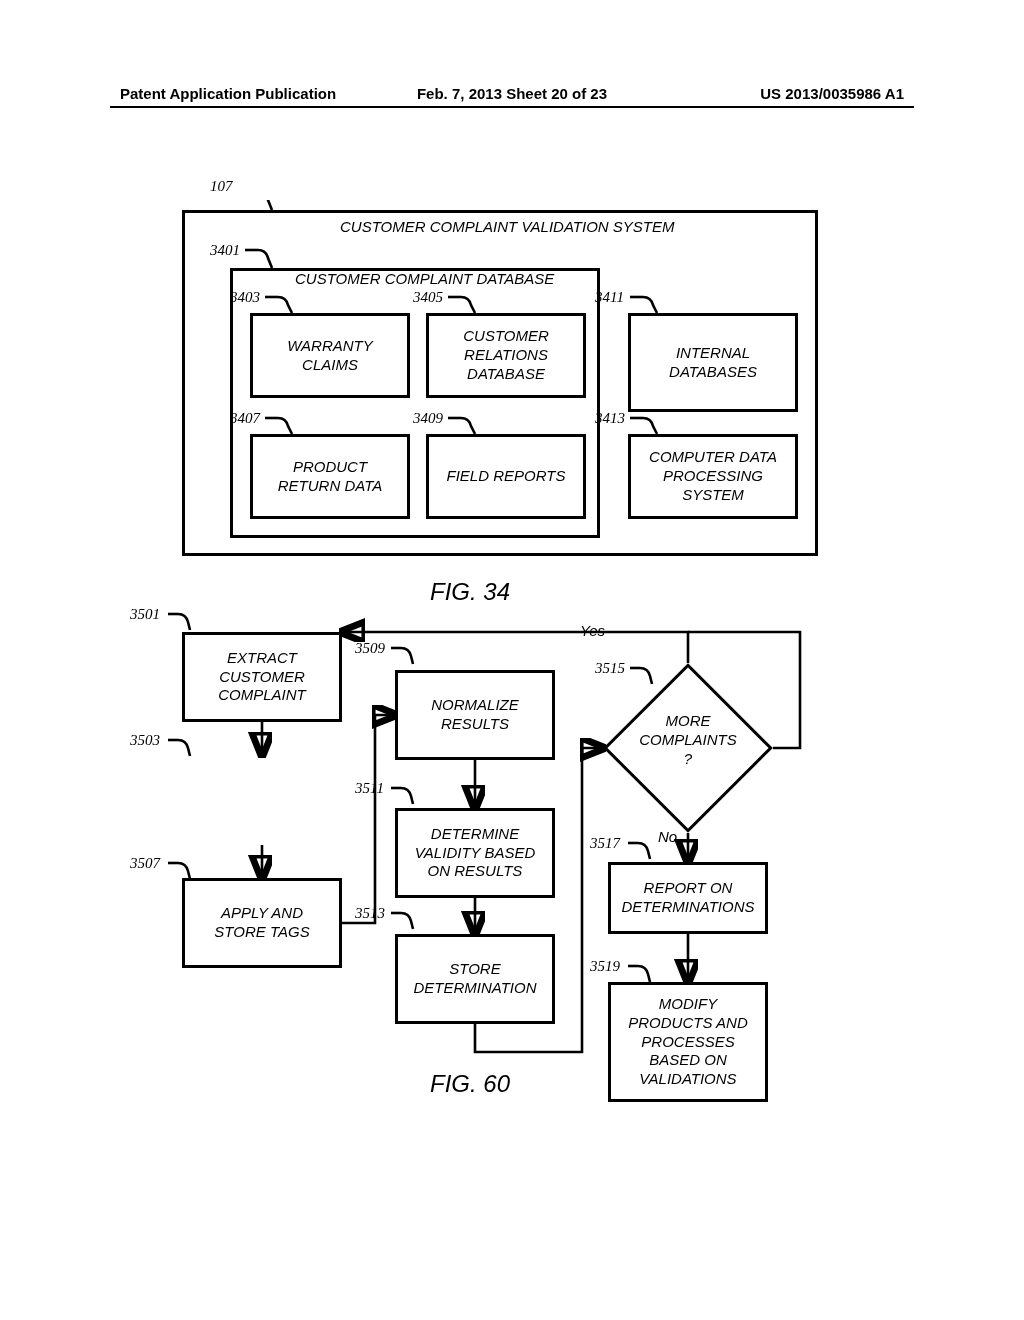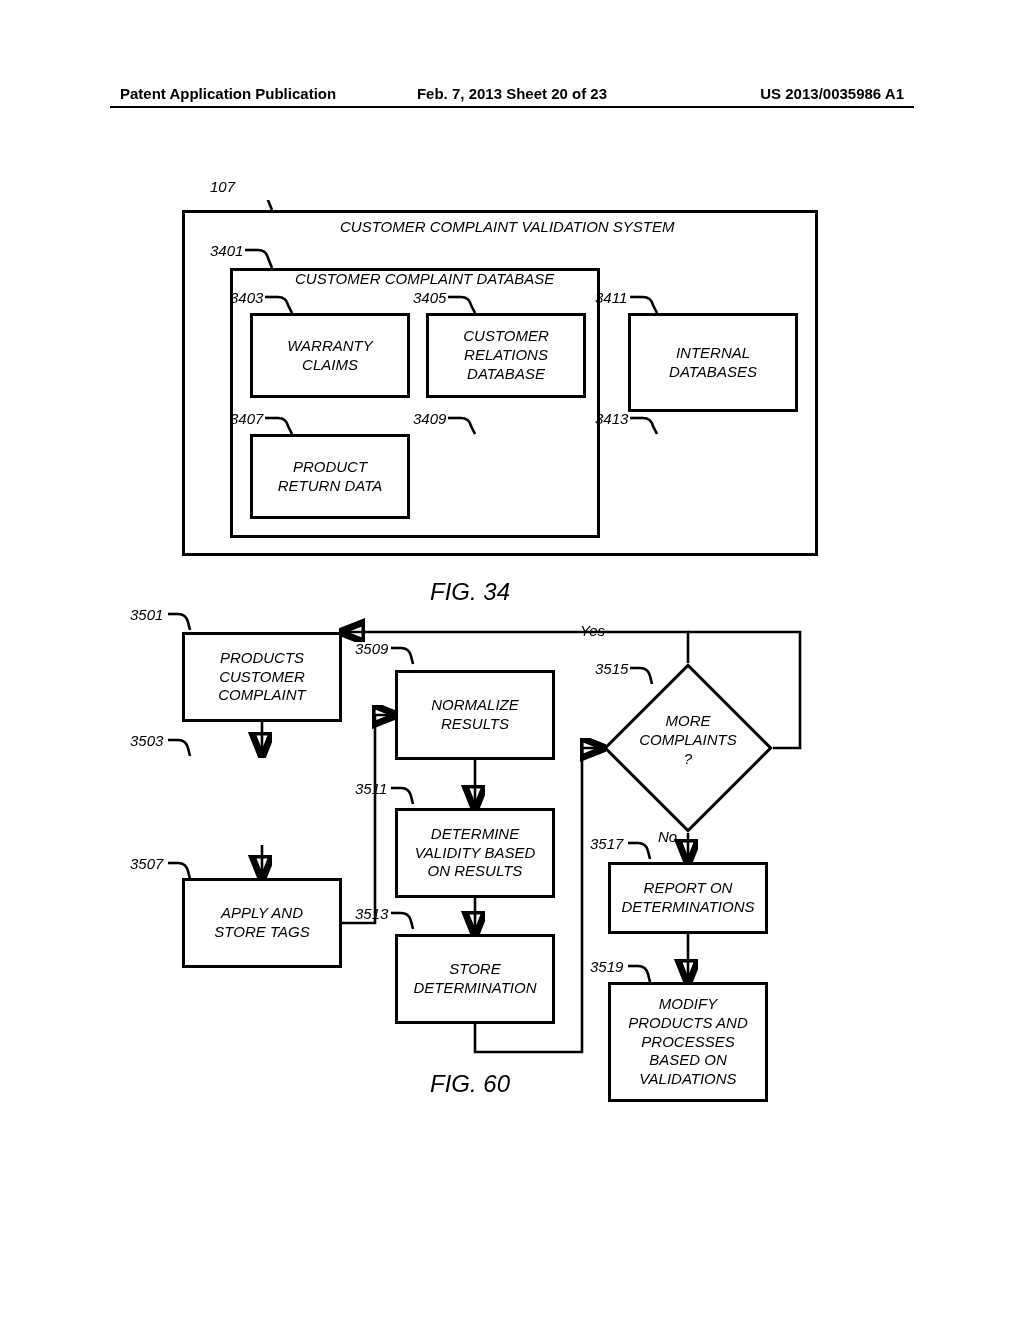--- a/index.html
+++ b/index.html
@@ -73,20 +73,21 @@
   .freelabel {
     position: absolute;
     font-style: italic;
     font-size: 15px;
     white-space: nowrap;
   }
   .ref {
     position: absolute;
     font-style: italic;
     font-size: 15px;
+    font-family: Liberation Serif, serif;
   }
   .fig-caption {
     position: absolute;
     font-style: italic;
     font-size: 24px;
   }
 
   
   .fig35 {
     position: absolute;
@@ -179,35 +180,39 @@
       <div class="ref" style="top:89px;left:243px">3405</div>
       <div class="box" style="top:113px;left:256px;width:160px;height:85px;white-space:pre-line">CUSTOMER
 RELATIONS
 DATABASE</div>
 
       <div class="ref" style="top:210px;left:60px">3407</div>
       <div class="box" style="top:234px;left:80px;width:160px;height:85px;white-space:pre-line">PRODUCT
 RETURN DATA</div>
 
       <div class="ref" style="top:210px;left:243px">3409</div>
+      <div class="box" style="top:234px;left:256px;width:160px;height:85px;white-space:pre-line">FIELD REPORTS</div>
 
       <div class="ref" style="top:89px;left:425px">3411</div>
       <div class="box" style="top:113px;left:458px;width:170px;height:99px;white-space:pre-line">INTERNAL
 DATABASES</div>
 
       <div class="ref" style="top:210px;left:425px">3413</div>
+      <div class="box" style="top:234px;left:458px;width:170px;height:85px;white-space:pre-line">COMPUTER DATA
+PROCESSING
+SYSTEM</div>
 
     </div>
 
     <div class="fig-caption" style="top:378px;left:300px">FIG. 34</div>
 
     <div class="fig35">
 
       <div class="ref" style="top:-4px;left:0px">3501</div>
-      <div class="box" style="top:22px;left:52px;width:160px;height:90px;white-space:pre-line">PRODUCTS
+      <div class="box" style="top:22px;left:52px;width:160px;height:90px;white-space:pre-line">EXTRACT
 CUSTOMER
 COMPLAINT</div>
 
       <div class="ref" style="top:122px;left:0px">3503</div>
 
       <div class="ref" style="top:245px;left:0px">3507</div>
       <div class="box" style="top:268px;left:52px;width:160px;height:90px;white-space:pre-line">APPLY AND
 STORE TAGS</div>
 
       <div class="ref" style="top:30px;left:225px">3509</div>

